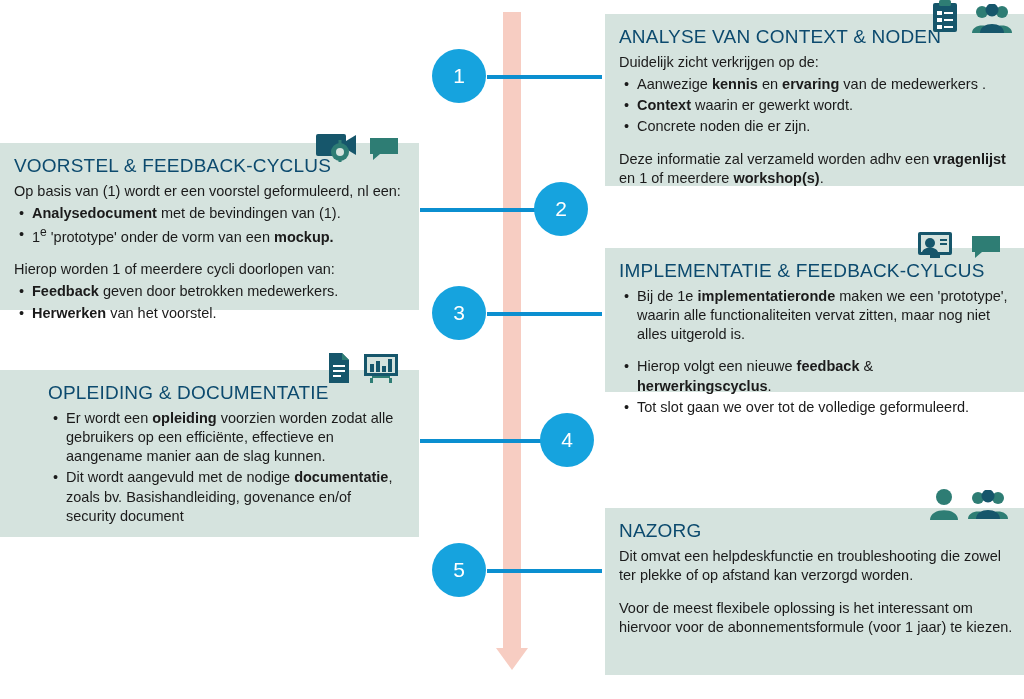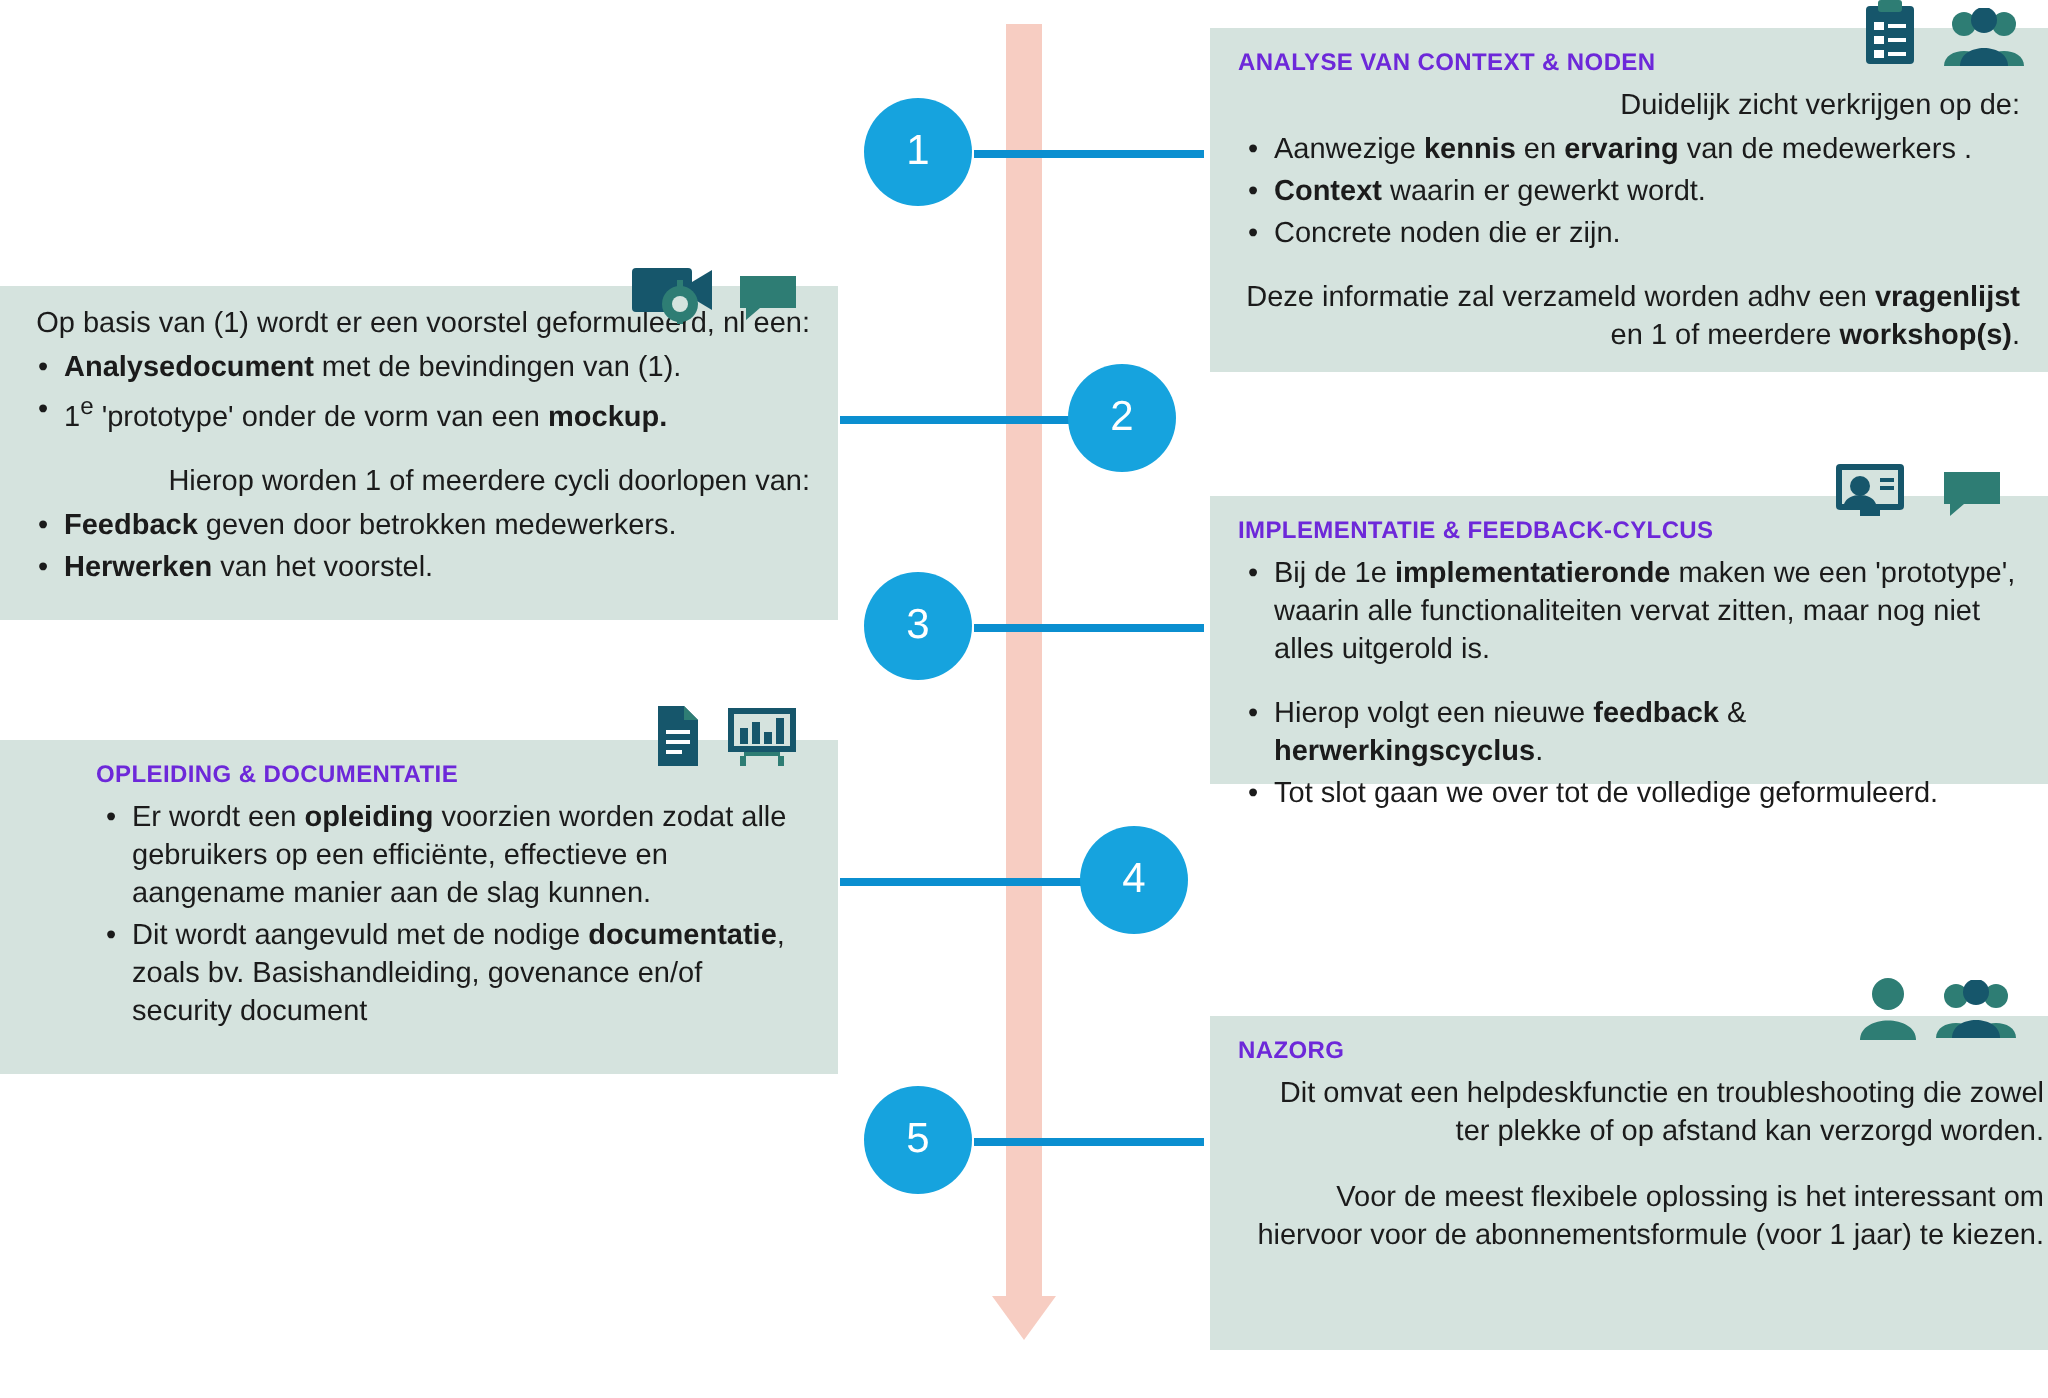--- a/index.html
+++ b/index.html
@@ -61,29 +61,28 @@
   .card {
     position: absolute;
     background: #d5e3de;
     box-sizing: border-box;
     padding: 10px 14px 12px 14px;
     color: #1b1b1b;
     font-size: 14.5px;
     line-height: 1.32;
   }
   .card-title {
-    color: #6d28d9;
-    font-weight: bold;
-    font-size: 12px;
+    color: #0c4a6e;
+    font-weight: normal;
+    font-size: 19px;
     letter-spacing: 0.2px;
     margin-bottom: 4px;
   }
   .card p {
     margin: 0 0 3px 0;
-    text-align: right;
   }
   .card ul {
     margin: 0;
     padding-left: 18px;
     list-style: none;
   }
   .card ul li {
     position: relative;
     margin-bottom: 2px;
   }
@@ -168,20 +167,21 @@
       <circle cx="30" cy="8" r="6" fill="#2e7d74"></circle>
       <circle cx="20" cy="6" r="6.5" fill="#16566b"></circle>
       <path d="M0 29 C0 19 20 19 20 29 Z" fill="#2e7d74"></path>
       <path d="M20 29 C20 19 40 19 40 29 Z" fill="#2e7d74"></path>
       <path d="M8 29 C8 17 32 17 32 29 Z" fill="#16566b"></path>
     </svg>
   </span>
 </div>
 
 <div class="card" style="left:0px; top:143px; width:419px; height:167px;">
+  <div class="card-title">VOORSTEL &amp; FEEDBACK-CYCLUS</div>
   <p>Op basis van (1) wordt er een voorstel geformuleerd, nl een:</p>
   <ul>
     <li><b>Analysedocument</b><span> met de bevindingen van (1).</span></li>
     <li><span>1</span><sup>e</sup><span> 'prototype' onder de vorm van een </span><b>mockup.</b></li>
   </ul>
   <div class="spacer"></div>
   <p>Hierop worden 1 of meerdere cycli doorlopen van:</p>
   <ul>
     <li><b>Feedback</b><span> geven door betrokken medewerkers.</span></li>
     <li><b>Herwerken</b><span> van het voorstel.</span></li>

